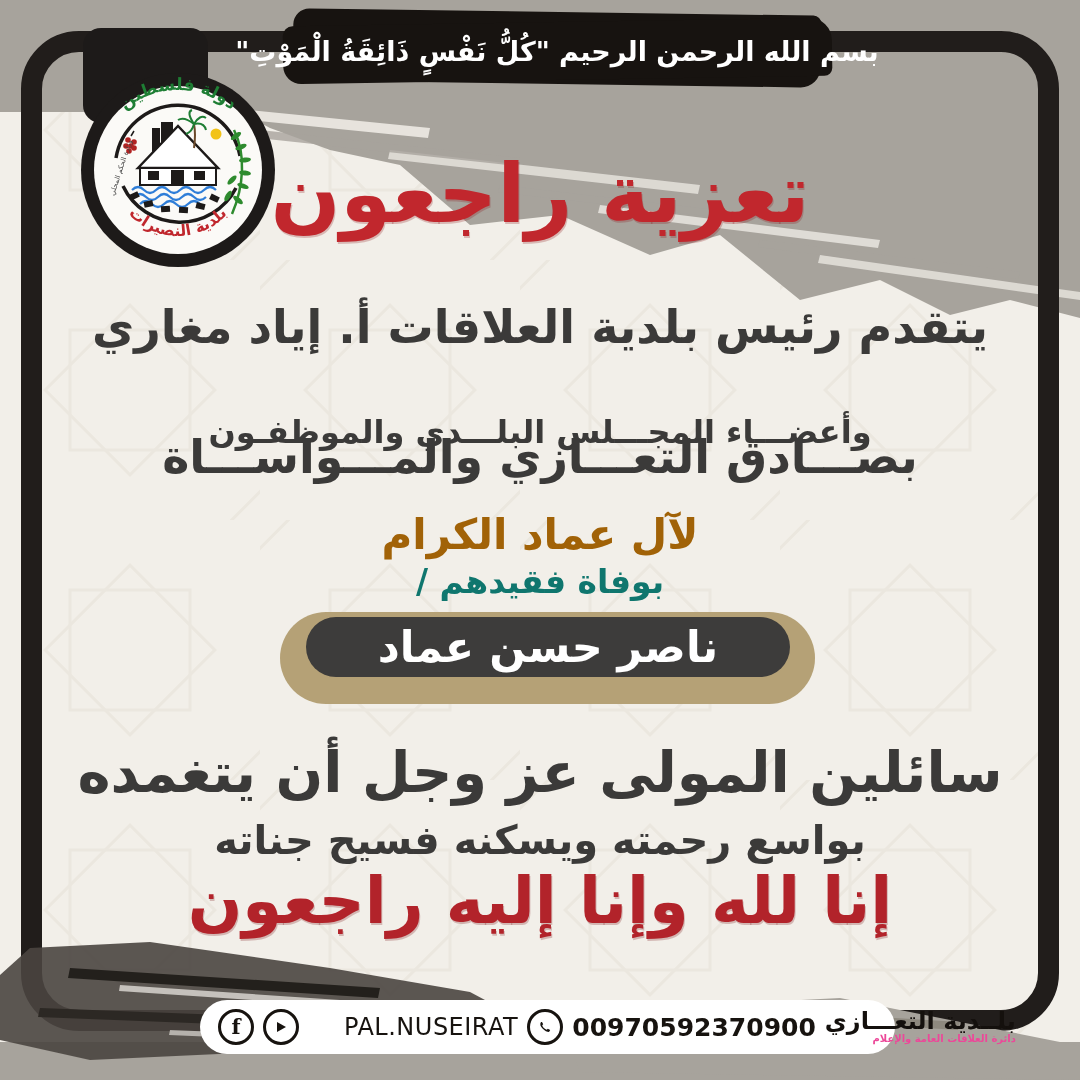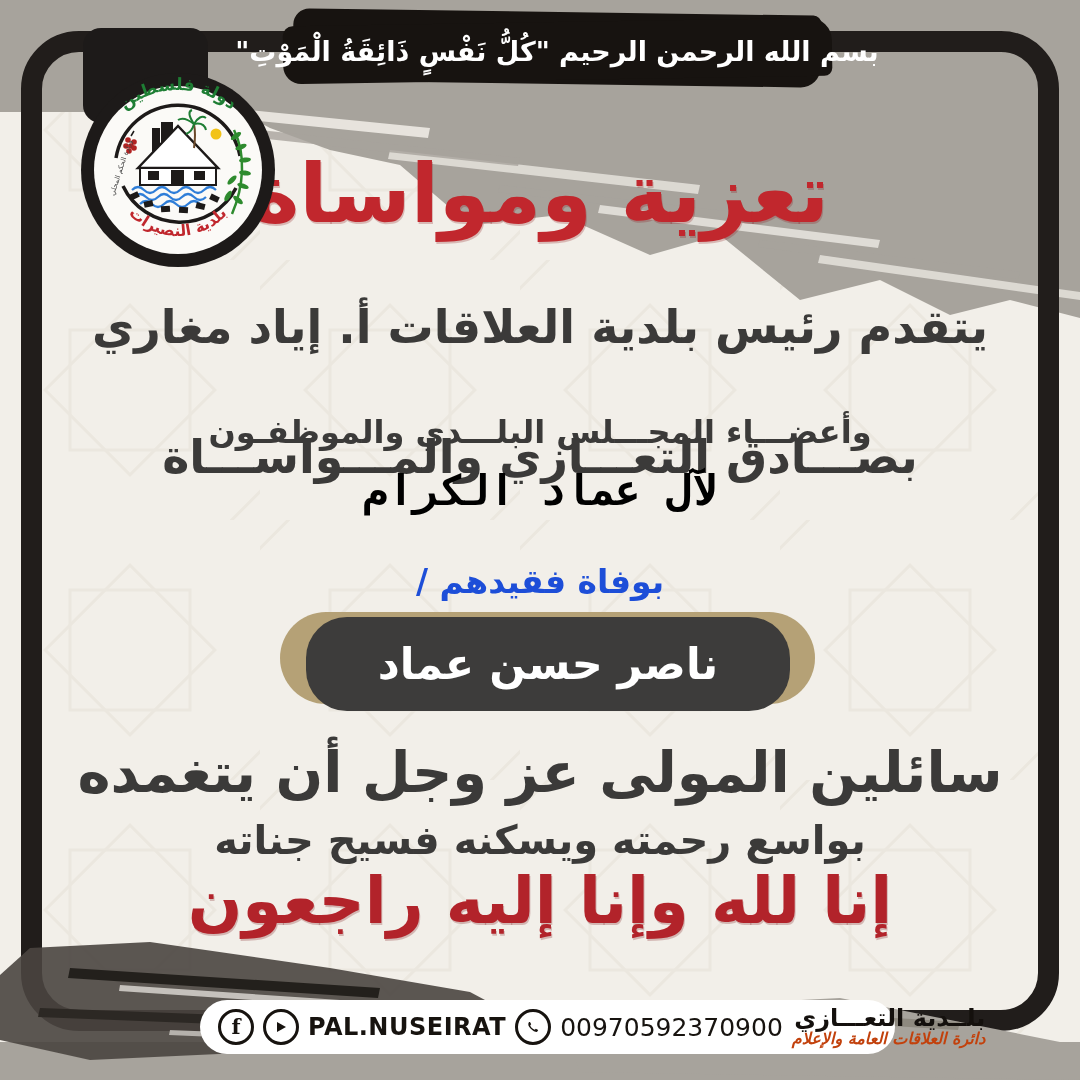--- a/index.html
+++ b/index.html
@@ -22,46 +22,46 @@
 
   .logo-wrap{position:absolute;left:68px;top:28px;z-index:31;}
 
   .txtblock{position:absolute;left:0;width:1080px;text-align:center;direction:rtl;
             color:#3b3a39;font-weight:bold;z-index:20;white-space:nowrap;}
   .title-cal{top:146px;font-size:82px;color:#c1272d;font-weight:bold;
              text-shadow:1px 2px 0 rgba(140,20,25,.25);}
   .l1{top:300px;font-size:46px;}
   .l2{top:373px;font-size:32px;margin-top:40px;}
   .l3{top:430px;font-size:46px;}
-  .dedication{top:466px;font-size:42px;color:#000000;font-family:Liberation Mono, monospace;}
-  .gold{top:562px;font-size:33px;color:#1d4ed8;}
+  .dedication{top:510px;font-size:42px;color:#a16207;}
+  .gold{top:562px;font-size:33px;color:#0f766e;}
   .prayer1{top:740px;font-size:56px;}
   .prayer2{top:796px;font-size:40px;margin-top:21px;}
   .istirjaa{top:864px;font-size:64px;color:#b2232a;font-weight:bold;
             text-shadow:1px 2px 0 rgba(120,15,20,.25);}
 
   .pill-tan{position:absolute;left:280px;top:612px;width:535px;height:92px;
             border-radius:46px;background:#b5a176;z-index:20;}
-  .pill-dark{position:absolute;left:306px;top:617px;width:484px;height:94px;
+  .pill-dark{position:absolute;left:306px;top:617px;width:484px;height:60px;
              border-radius:41px;background:#3d3c3b;z-index:21;display:flex;
              align-items:center;justify-content:center;}
   .pill-dark .name{color:#fff;font-size:43px;font-weight:bold;direction:rtl;}
 
   .footer-bar{position:absolute;left:200px;top:1000px;width:695px;height:54px;
               background:#fff;border-radius:27px;z-index:50;display:flex;direction:ltr;
               align-items:center;padding:0 16px 0 18px;box-sizing:border-box;gap:9px;}
   .circ{width:36px;height:36px;border:3px solid #17130f;border-radius:50%;
         box-sizing:border-box;display:flex;align-items:center;justify-content:center;
         flex:0 0 auto;color:#17130f;}
   .fb-f{font-size:21px;font-weight:bold;font-family:"DejaVu Serif",serif;margin-top:-2px;}
-  .handle{font-size:24px;font-weight:700;color:#17130f;letter-spacing:.5px;white-space:nowrap;}
-  .phone{font-size:25px;font-weight:400;color:#17130f;white-space:nowrap;}
+  .handle{font-size:24px;font-weight:400;color:#17130f;letter-spacing:.5px;white-space:nowrap;margin-left:36px;}
+  .phone{font-size:25px;font-weight:700;color:#17130f;white-space:nowrap;}
   .muni{margin-left:auto;text-align:right;direction:rtl;line-height:1.05;white-space:nowrap;}
   .muni .nm{font-size:24px;font-weight:800;color:#14100d;}
-  .muni .dep{font-size:16px;font-weight:bold;color:#c2410c;font-style:italic;}
+  .muni .dep{font-size:10px;font-weight:bold;color:#ec4899;}
 </style>
 </head>
 <body>
 
 <div class="poster">
 
   <svg class="bg" viewBox="0 0 1080 1080">
     <defs>
       <pattern id="stars" width="260" height="260" patternUnits="userSpaceOnUse">
         <rect x="70" y="70" width="120" height="120" fill="none" stroke="#e6e1d6" stroke-width="3"></rect>
@@ -158,21 +158,21 @@
       <text font-family="DejaVu Sans, sans-serif" font-size="17" font-weight="bold" fill="#1e7e34" text-anchor="middle">
         <textPath href="#arcTop" startOffset="50%">دولة فلسطين</textPath>
       </text>
       <text font-family="DejaVu Sans, sans-serif" font-size="15.5" font-weight="bold" fill="#c0272d" text-anchor="middle">
         <textPath href="#arcBottom" startOffset="50%">بلدية النصيرات</textPath>
       </text>
       <text transform="translate(46,168) rotate(-72)" font-family="DejaVu Sans, sans-serif" font-size="7" fill="#444444">وزارة الحكم المحلي</text>
     </svg>
   </div>
 
-  <div class="txtblock title-cal">تعزية ومواساة</div>
+  <div class="txtblock title-cal">تعزية راجعون</div>
 
   <div class="txtblock l1">يتقدم رئيس بلدية العلاقات أ. إياد مغاري</div>
   <div class="txtblock l2">وأعضـــاء المجـــلس البلـــدي والموظفـون</div>
   <div class="txtblock l3">بصـــادق التعـــازي والمـــواســـاة</div>
   <div class="txtblock dedication">لآل عماد الكرام</div>
   <div class="txtblock gold">بوفاة فقيدهم /</div>
 
   <div class="pill-tan"></div>
   <div class="pill-dark">
     <span class="name">ناصر حسن عماد</span>

